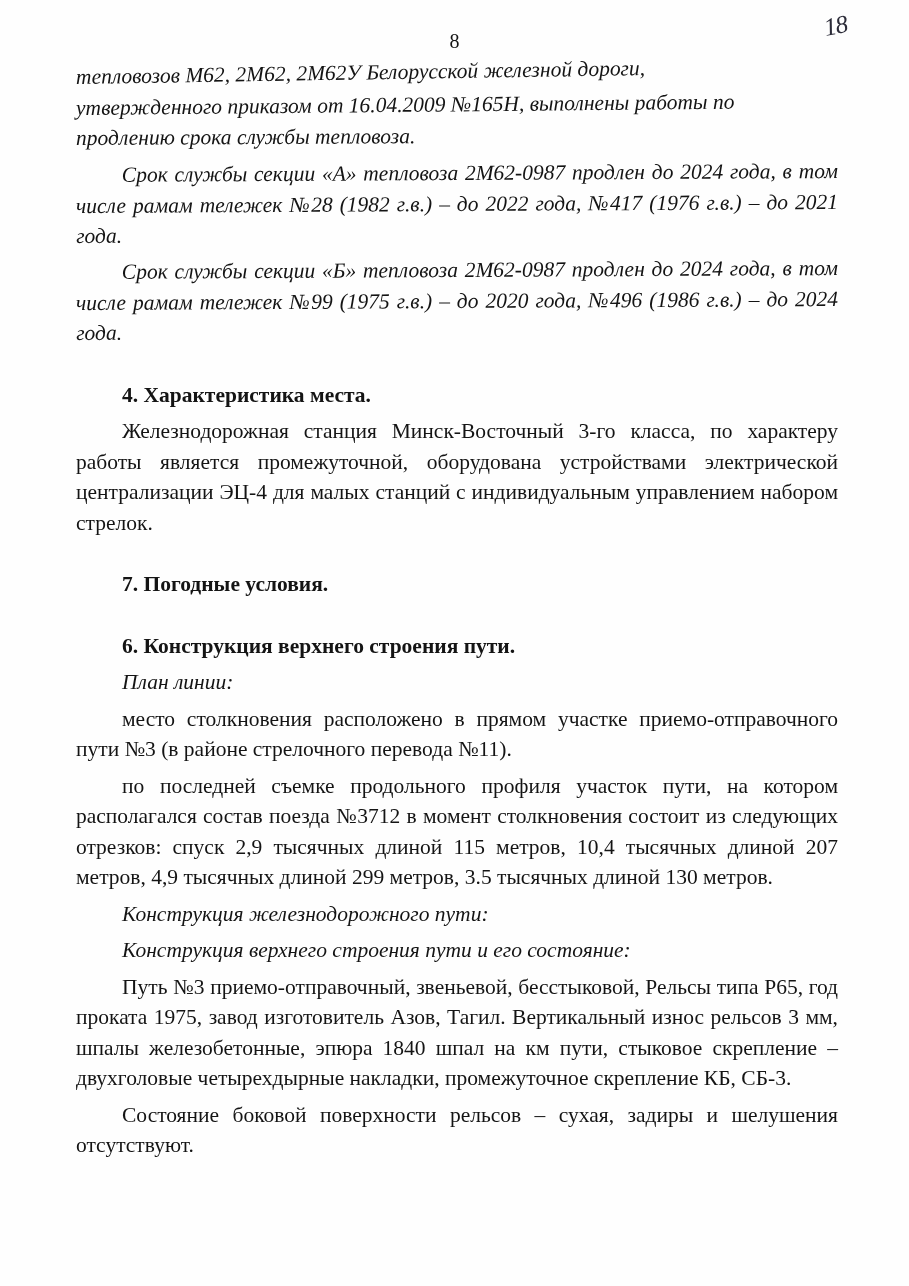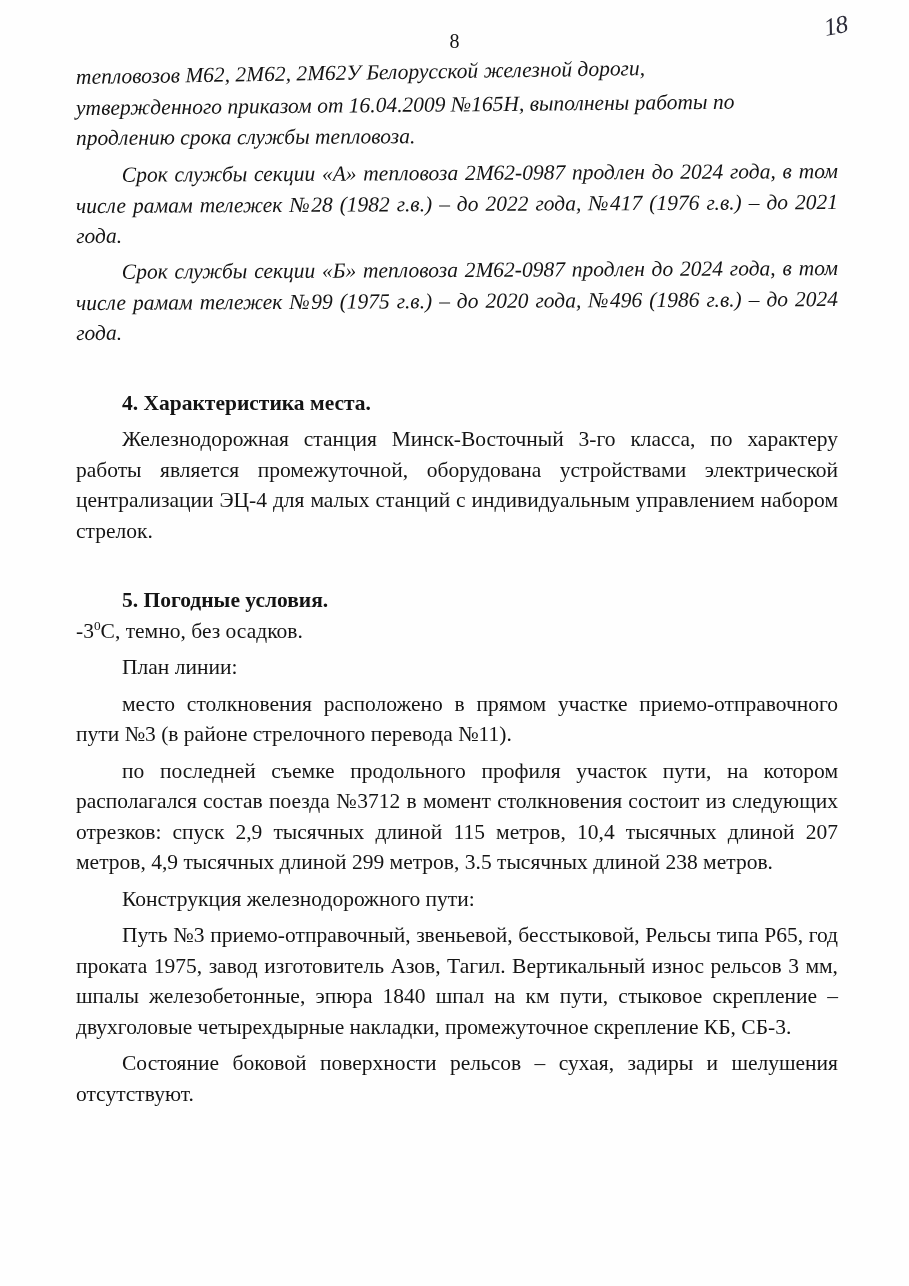--- a/index.html
+++ b/index.html
@@ -53,25 +53,26 @@
   p.indent {
     text-indent: 46px;
   }
   p.italic {
     font-style: italic;
   }
   p.head {
     font-weight: bold;
     text-indent: 46px;
     text-align: left;
-    margin-top: 39px;
+    margin-top: 31px;
   }
   p.sub {
     text-indent: 46px;
     text-align: left;
+    font-style: italic;
   }
   .skew-1 { transform: rotate(-0.9deg); transform-origin: left center; }
   .skew-2 { transform: rotate(-0.55deg); transform-origin: left center; }
   .skew-3 { transform: rotate(-0.3deg); transform-origin: left center; }
   .gap-s { margin-top: 6px; }
   .gap-l { margin-top: 26px; }
   sup { font-size: 0.62em; vertical-align: super; }
 </style>
 </head>
 <body>
@@ -87,31 +88,30 @@
     <p class="italic skew-2">утвержденного приказом от 16.04.2009 №165Н, выполнены работы по</p>
     <p class="italic skew-3">продлению срока службы тепловоза.</p>
 
     <p class="italic indent gap-s skew-3">Срок службы секции «А» тепловоза 2М62-0987 продлен до 2024 года, в том числе рамам тележек №28 (1982 г.в.) – до 2022 года, №417 (1976 г.в.) – до 2021 года.</p>
 
     <p class="italic indent gap-s skew-3">Срок службы секции «Б» тепловоза 2М62-0987 продлен до 2024 года, в том числе рамам тележек №99 (1975 г.в.) – до 2020 года, №496 (1986 г.в.) – до 2024 года.</p>
 
     <p class="head gap-l">4. Характеристика места.</p>
     <p class="indent gap-s">Железнодорожная станция Минск-Восточный 3-го класса, по характеру работы является промежуточной, оборудована устройствами электрической централизации ЭЦ-4 для малых станций с индивидуальным управлением набором стрелок.</p>
 
-    <p class="head gap-l">5. Погодные условия.</p>
-    <p>
-      <span>-3</span><sup>0</sup><span>С, темно, без осадков.</span>
-    </p>
+    <p class="head gap-l">7. Погодные условия.</p>
 
+    <p class="head gap-l">6. Конструкция верхнего строения пути.</p>
 
     <p class="sub gap-s">План линии:</p>
     <p class="indent gap-s">место столкновения расположено в прямом участке приемо-отправочного пути №3 (в районе стрелочного перевода №11).</p>
 
-    <p class="indent gap-s">по последней съемке продольного профиля участок пути, на котором располагался состав поезда №3712 в момент столкновения состоит из следующих отрезков: спуск 2,9 тысячных длиной 115 метров, 10,4 тысячных длиной 207 метров, 4,9 тысячных длиной 299 метров, 3.5 тысячных длиной 238 метров.</p>
+    <p class="indent gap-s">по последней съемке продольного профиля участок пути, на котором располагался состав поезда №3712 в момент столкновения состоит из следующих отрезков: спуск 2,9 тысячных длиной 115 метров, 10,4 тысячных длиной 207 метров, 4,9 тысячных длиной 299 метров, 3.5 тысячных длиной 130 метров.</p>
 
     <p class="sub gap-s">Конструкция железнодорожного пути:</p>
 
+    <p class="sub gap-s">Конструкция верхнего строения пути и его состояние:</p>
     <p class="indent gap-s">Путь №3 приемо-отправочный, звеньевой, бесстыковой, Рельсы типа Р65, год проката 1975, завод изготовитель Азов, Тагил. Вертикальный износ рельсов 3 мм, шпалы железобетонные, эпюра 1840 шпал на км пути, стыковое скрепление – двухголовые четырехдырные накладки, промежуточное скрепление КБ, СБ-3.</p>
 
     <p class="indent gap-s">Состояние боковой поверхности рельсов – сухая, задиры и шелушения отсутствуют.</p>
 
   </div>
 </div>
 
 </body></html>

